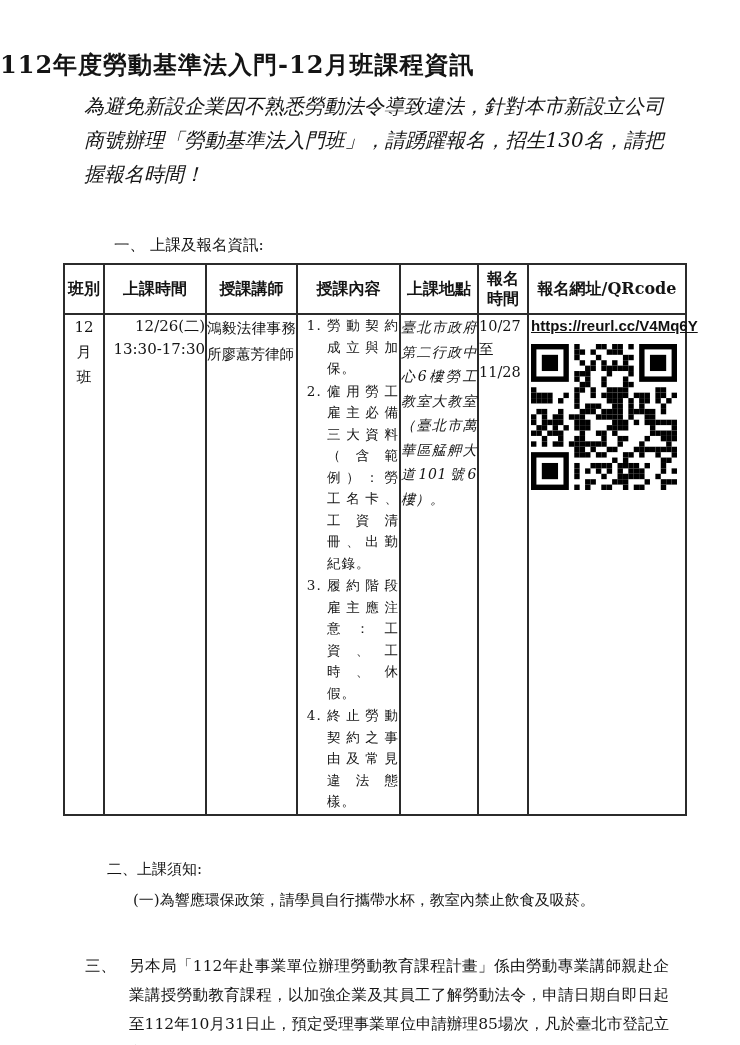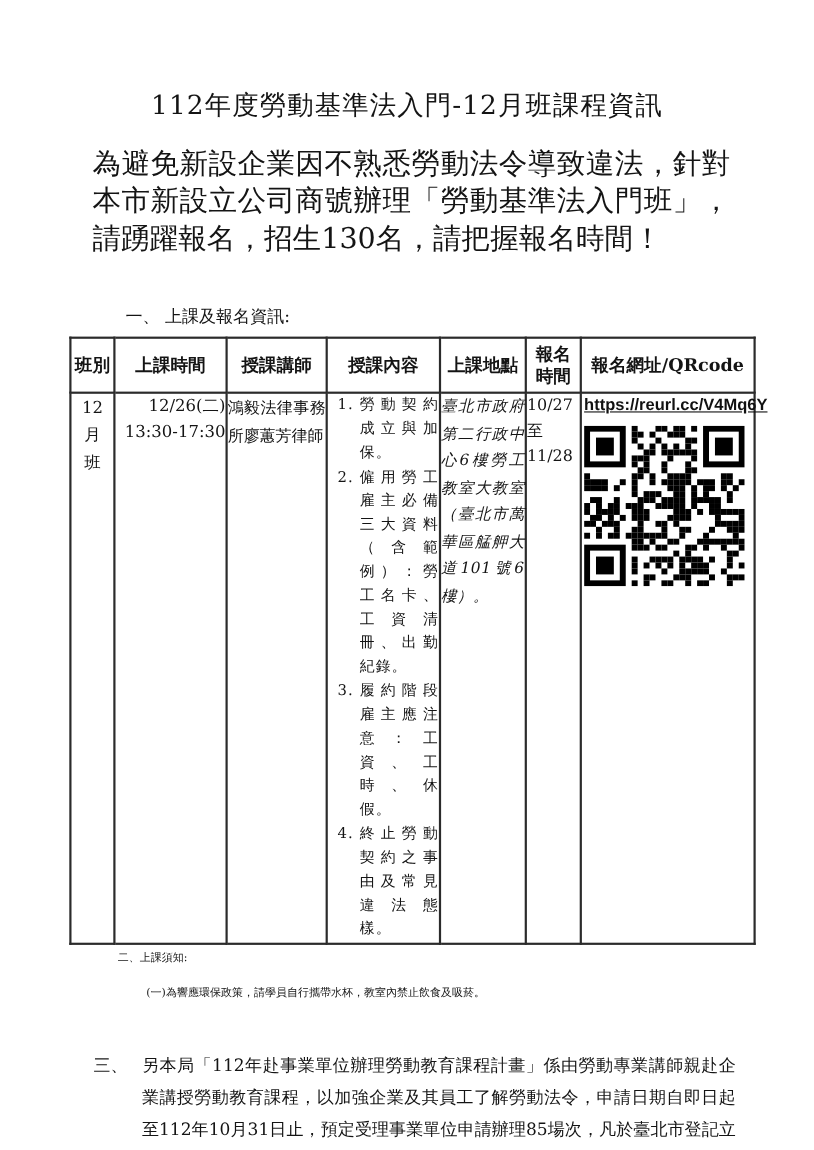--- a/index.html
+++ b/index.html
@@ -11,30 +11,31 @@
     position: relative;
     width: 740px;
     height: 1045px;
     background: #ffffff;
     color: #141414;
     font-family: "DejaVu Serif", "Liberation Serif", serif;
     overflow: hidden;
   }
   .title {
     margin: 0;
-    padding-top: 80px;
-    text-align: center;
+    padding-top: 49px;
+    text-align: left;
     font-size: 24px;
-    font-weight: normal;
+    font-weight: bold;
     letter-spacing: 1px;
   }
   .intro {
-    margin: 20px 76px 0 84px;
-    font-size: 26px;
+    margin: 8px 76px 0 84px;
+    font-size: 20px;
     line-height: 34px;
+    font-style: italic;
     text-align: justify;
   }
   .sec1-heading {
     margin: 44px 0 7px 114px;
     font-size: 15.5px;
   }
   table.course {
     margin-left: 63px;
     width: 622px;
     border-collapse: collapse;
@@ -116,21 +117,21 @@
     color: #111111;
     text-decoration: underline;
     margin: 2px 0 6px 2px;
     font-weight: bold;
   }
   .qr-box {
     width: 146px;
     height: 146px;
     margin: 4px 0 0 2px;
   }
-  .sec2 { font-size: 10px; }
+  .sec2 { margin-top: 40px; font-size: 15px; }
   .sec2-heading { margin-left: 107px; line-height: 26px; }
   .sec2 .note {
     margin: 4px 60px 0 133px;
     line-height: 28.5px;
     text-align: justify;
   }
   .sec3 {
     margin-top: 38px;
     font-size: 15.5px;
     display: flex;

